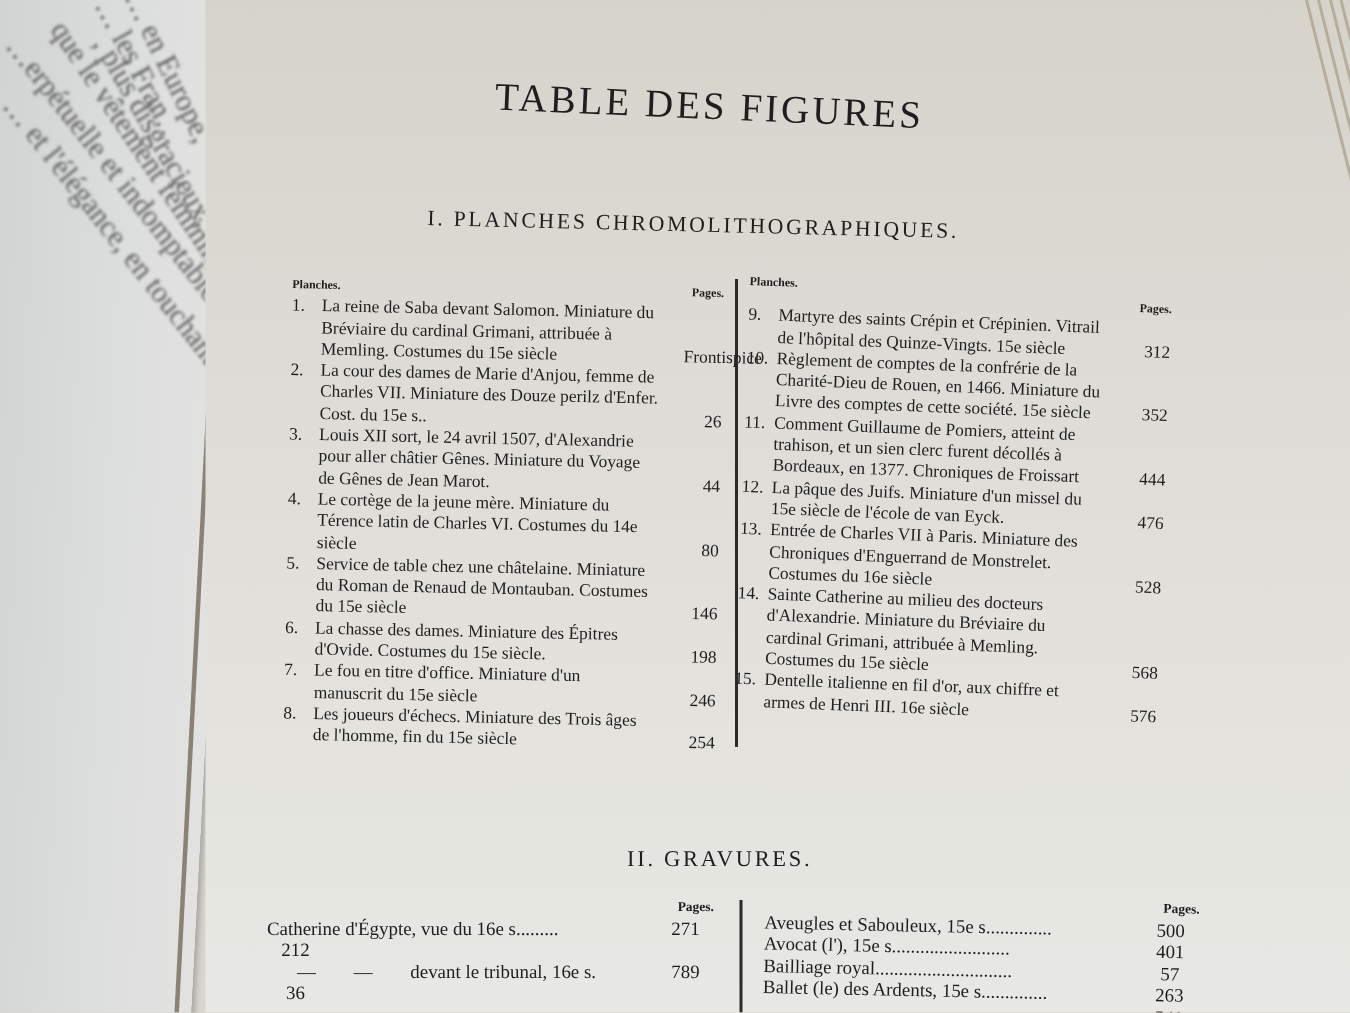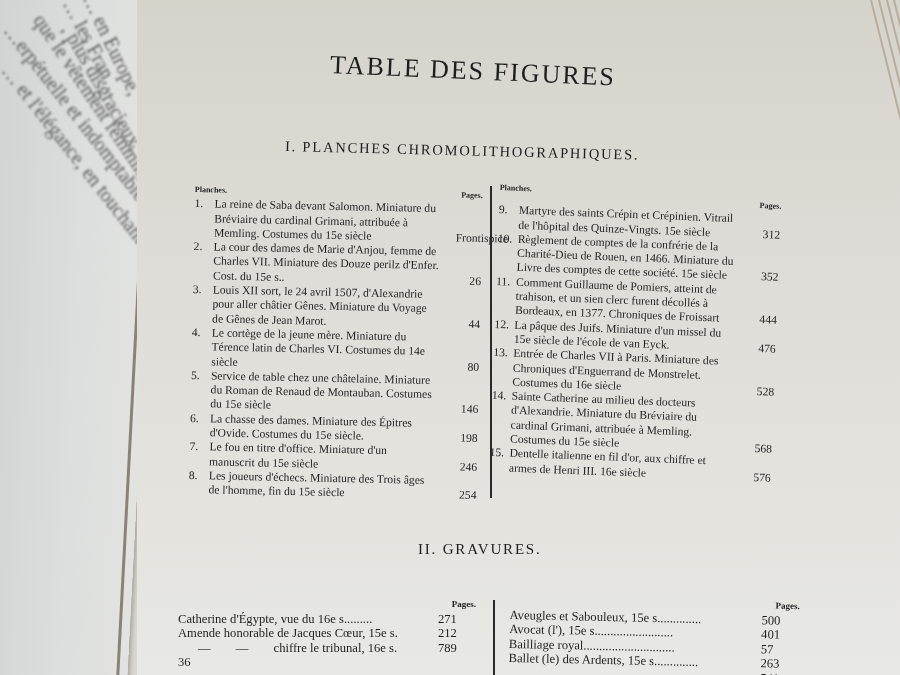--- a/index.html
+++ b/index.html
@@ -5,34 +5,34 @@
   html,body{margin:0;padding:0;}
   body{width:900px;height:675px;overflow:hidden;position:relative;background:#d9d6cf;font-family:"Liberation Serif","DejaVu Serif",serif;color:#1e1e1e;}
   .left-page{position:absolute;left:-40px;top:-20px;width:185px;height:720px;background:linear-gradient(90deg,#cfd1d0 0%,#dcdedd 60%,#e2e3e1 100%);transform:skewX(-3deg);box-shadow:2px 0 4px rgba(0,0,0,.25);overflow:hidden;}
   .left-page .blur-line{position:absolute;color:#5a5a5a;font-size:20px;filter:blur(1.2px);white-space:nowrap;transform-origin:left top;}
   .spine{position:absolute;left:134px;top:0;width:3px;height:675px;background:#8b8274;transform:skewX(-3deg);}
   .right-page{position:absolute;left:137px;top:0;width:763px;height:675px;background:linear-gradient(180deg,#d6d3cb 0%,#dddbd5 35%,#e3e2dd 70%,#e8e8e4 100%);}
   .page-edges{position:absolute;right:0;top:0;width:40px;height:180px;}
   .page-edges div{position:absolute;top:0;width:2px;height:190px;background:#b7ad9c;transform-origin:top;transform:rotate(-14deg);}
   .title{position:absolute;left:330px;top:50px;font-size:26px;letter-spacing:2px;transform:rotate(2.5deg);transform-origin:left;}
   .sec1{position:absolute;left:285px;top:138px;font-size:14.5px;letter-spacing:1.8px;transform:rotate(1.4deg);transform-origin:left;white-space:nowrap;}
-  .sec2{position:absolute;left:418px;top:541px;font-size:15px;letter-spacing:1.8px;font-family:Liberation Serif, serif;}
+  .sec2{position:absolute;left:418px;top:565px;font-size:15px;letter-spacing:1.8px;font-family:Liberation Serif, serif;}
   .col{position:absolute;font-size:11.6px;line-height:14.3px;}
   .col .hdr{font-size:8px;font-weight:bold;}
   .entry{position:relative;}
   .entry .num{position:absolute;left:0;}
   .entry .txt{display:block;padding-left:20px;padding-right:42px;}
   .entry .pg{position:absolute;right:0;bottom:0;text-align:right;width:40px;}
   .lc{left:195px;top:183px;width:288px;transform:rotate(1.2deg);transform-origin:left top;}
   .rc{left:500px;top:181px;width:282px;transform:rotate(2.2deg);transform-origin:left top;}
   .divider{position:absolute;width:1.5px;background:#2a2a2a;}
   .g-col{position:absolute;font-size:12.6px;line-height:14.5px;}
   .g-row{display:flex;justify-content:space-between;white-space:nowrap;}
   .g-row .lbl{flex:1;overflow:hidden;}
-  .g-row .pg{width:38px;text-align:left;}
+  .g-row .pg{width:38px;text-align:center;}
   .gl{left:178px;top:597px;width:298px;}
   .gr{left:510px;top:593px;width:290px;transform:rotate(1.2deg);transform-origin:left top;}
   .pages-lbl{font-size:9px;font-weight:bold;text-align:right;}
 </style>
 </head>
 <body>
 
 <div class="left-page">
   <div class="blur-line" style="left:120px;top:10px;transform:rotate(62deg);">… en Europe,</div>
   <div class="blur-line" style="left:100px;top:15px;transform:rotate(60deg);">… les Fran…</div>
@@ -148,25 +148,24 @@
 
 <div class="sec2">II. GRAVURES.</div>
 
 <div class="g-col gl">
   <div class="pages-lbl">Pages.</div>
   <div class="g-row">
       <span class="lbl">Catherine d'Égypte, vue du 16e s.........</span>
       <span class="pg">271</span>
     </div>
   <div class="g-row">
-      <span class="lbl">Amende honorable de Jacques Cœur, 15e s.</span>
       <span class="pg">212</span>
     </div>
   <div class="g-row">
-      <span class="lbl" style="padding-left:20px;white-space:pre">—        —        chiffre le tribunal, 16e s.</span>
+      <span class="lbl" style="padding-left:20px;white-space:pre">—        —        devant le tribunal, 16e s.</span>
       <span class="pg">789</span>
     </div>
   <div class="g-row">
       <span class="pg">36</span>
     </div>
 </div>
 
 <div class="divider" style="left:493px;top:600px;height:75px;"></div>
 
 <div class="g-col gr">

